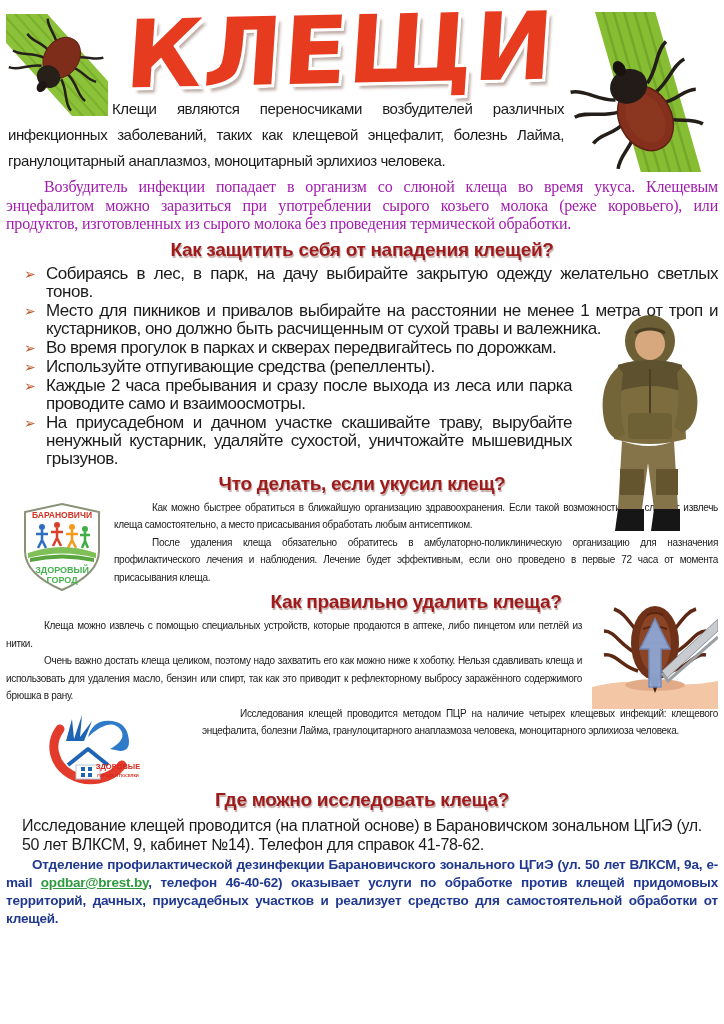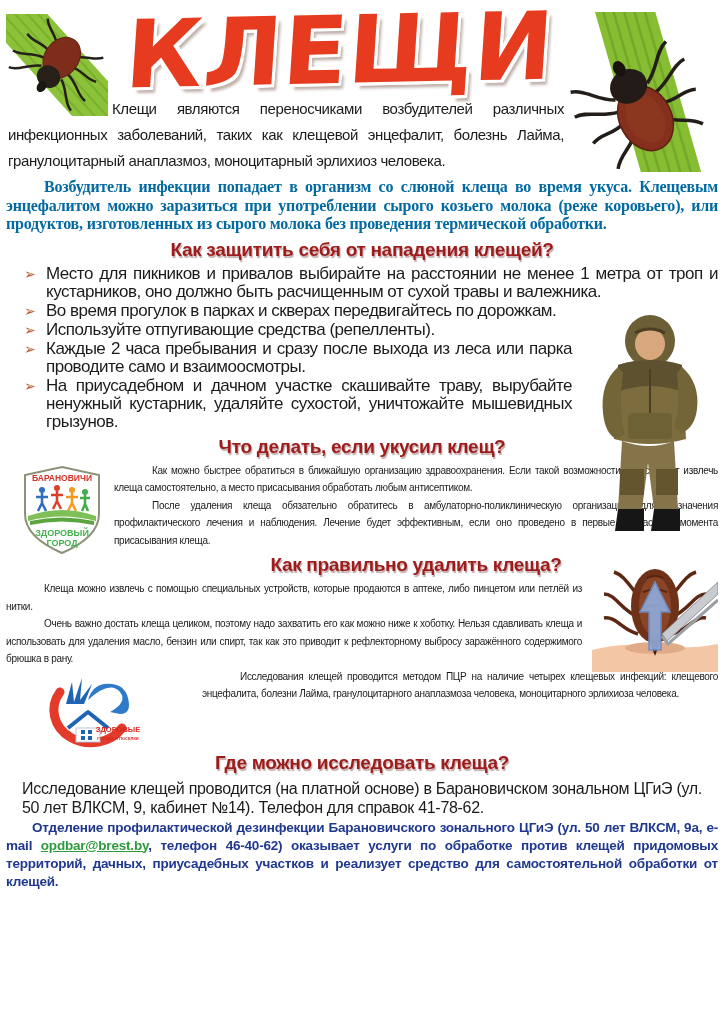--- a/index.html
+++ b/index.html
@@ -10,21 +10,21 @@
   .header{position:relative;height:176px}
   .tick-left{position:absolute;top:14px;left:0;width:102px;height:104px}
   .tick-right{position:absolute;top:12px;right:-4px;width:164px;height:160px}
   .title{position:absolute;left:108px;top:-8px;width:452px;height:118px;line-height:118px;
          text-align:center;font-family:"DejaVu Sans",sans-serif;font-weight:bold;font-size:94px;
          color:#e63b1e;letter-spacing:1px;transform:skewX(-5deg) rotate(-1.2deg);
          text-shadow:-3px -3px 0 #fff,3px -3px 0 #fff,-3px 3px 0 #fff,3px 3px 0 #fff,5px 6px 3px rgba(70,25,10,.35)}
   .intro{position:absolute;left:2px;top:96px;width:556px;font-size:15px;line-height:26px;
          letter-spacing:-.4px;text-align:justify;text-indent:104px}
 
-  .lead{font-family:"Liberation Serif",serif;font-weight:bold;color:#0369a1;font-size:16px;
+  .lead{font-family:"Liberation Serif",serif;font-weight:normal;color:#a21caf;font-size:16px;
         line-height:18.5px;letter-spacing:-.2px;text-align:justify;text-indent:38px;margin-top:2px}
 
   h2.red{color:#9e1b1b;text-align:center;font-size:19px;line-height:26px;margin:3px 0 2px;
          letter-spacing:-.3px;text-shadow:1px 1.5px 1px rgba(80,10,10,.35)}
 
   .protect-wrap{position:relative}
   .suit{position:absolute;top:46px;right:0;width:140px;height:230px}
   ul.tips{list-style:none;margin:1px 0 0 18px}
   ul.tips li{position:relative;padding-left:22px;font-size:17px;line-height:18px;letter-spacing:-.5px;
              text-align:justify;margin-bottom:1px}
@@ -122,20 +122,21 @@
         <path d="M40 56 Q22 72 25 102 Q27 122 38 128 L47 123 Q40 100 45 62 Z" fill="#746539"></path>
         <path d="M104 56 Q122 72 119 98 Q117 116 104 122 L96 116 Q103 92 99 62 Z" fill="#746539"></path>
         <path d="M44 130 L40 198 H64 L70 152 L76 198 H100 L96 130 Q72 140 44 130 Z" fill="#85744a"></path>
         <rect x="42" y="158" width="24" height="26" fill="#64552f"></rect>
         <rect x="78" y="158" width="22" height="26" fill="#64552f"></rect>
         <path d="M40 198 L37 220 H66 V198 Z" fill="#161616"></path>
         <path d="M76 198 L73 220 H102 V198 Z" fill="#161616"></path>
       </svg>
     </span>
     <ul class="tips">
+      <li>Собираясь в лес, в парк, на дачу выбирайте закрытую одежду желательно светлых тонов.</li>
       <li>Место для пикников и привалов выбирайте на расстоянии не менее 1 метра от троп и кустарников, оно должно быть расчищенным от сухой травы и валежника.</li>
       <li>Во время прогулок в парках и скверах передвигайтесь по дорожкам.</li>
       <li>Используйте отпугивающие средства (репелленты).</li>
       <li>Каждые 2 часа пребывания и сразу после выхода из леса или парка проводите само и взаимоосмотры.</li>
       <li>На приусадебном и дачном участке скашивайте траву, вырубайте ненужный кустарник, удаляйте сухостой, уничтожайте мышевидных грызунов.</li>
     </ul>
 
     <h2 class="red">Что делать, если укусил клещ?</h2>
 
     <div class="bite">

